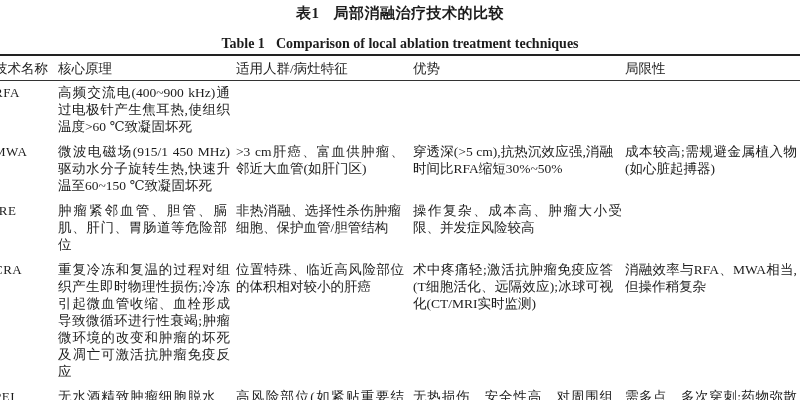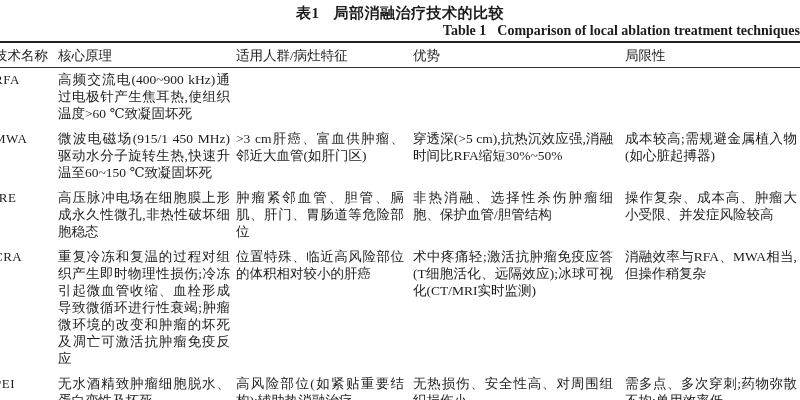--- a/index.html
+++ b/index.html
@@ -15,22 +15,22 @@
   .caption-zh {
     padding-top: 4px;
     text-align: center;
     font-size: 15px;
     font-weight: bold;
     line-height: 18px;
     letter-spacing: 0.5px;
   }
   .caption-zh .cap-label { margin-right: 14px; text-align: right; }
   .caption-en {
-    margin-top: 1px;
-    text-align: right;
+    margin-top: 14px;
+    text-align: center;
     font-size: 14px;
     font-weight: bold;
     line-height: 16px;
   }
   .caption-en .cap-label { margin-right: 11px; }
   .table-wrap {
     width: 808px;
     margin-left: -8px;     
   }
   .rule-thick { height: 2px; background: #222222; }
@@ -99,21 +99,20 @@
     <div class="grid-row body-row row-mwa">
       <div class="cell cell-name">MWA</div>
       <div class="cell cell-principle">微波电磁场(915/1 450 MHz)驱动水分子旋转生热,快速升温至60~150 ℃致凝固坏死</div>
       <div class="cell cell-indication">&gt;3 cm肝癌、富血供肿瘤、邻近大血管(如肝门区)</div>
       <div class="cell cell-advantages">穿透深(&gt;5 cm),抗热沉效应强,消融时间比RFA缩短30%~50%</div>
       <div class="cell cell-limitations">成本较高;需规避金属植入物(如心脏起搏器)</div>
     </div>
 
     <div class="grid-row body-row row-ire">
       <div class="cell cell-name">IRE</div>
-      <div class="cell cell-principle">高压脉冲电场在细胞膜上形成永久性微孔,非热性破坏细胞稳态</div>
       <div class="cell cell-indication">肿瘤紧邻血管、胆管、膈肌、肝门、胃肠道等危险部位</div>
       <div class="cell cell-advantages">非热消融、选择性杀伤肿瘤细胞、保护血管/胆管结构</div>
       <div class="cell cell-limitations">操作复杂、成本高、肿瘤大小受限、并发症风险较高</div>
     </div>
 
     <div class="grid-row body-row row-cra">
       <div class="cell cell-name">CRA</div>
       <div class="cell cell-principle">重复冷冻和复温的过程对组织产生即时物理性损伤;冷冻引起微血管收缩、血栓形成导致微循环进行性衰竭;肿瘤微环境的改变和肿瘤的坏死及凋亡可激活抗肿瘤免疫反应</div>
       <div class="cell cell-indication">位置特殊、临近高风险部位的体积相对较小的肝癌</div>
       <div class="cell cell-advantages">术中疼痛轻;激活抗肿瘤免疫应答(T细胞活化、远隔效应);冰球可视化(CT/MRI实时监测)</div>

